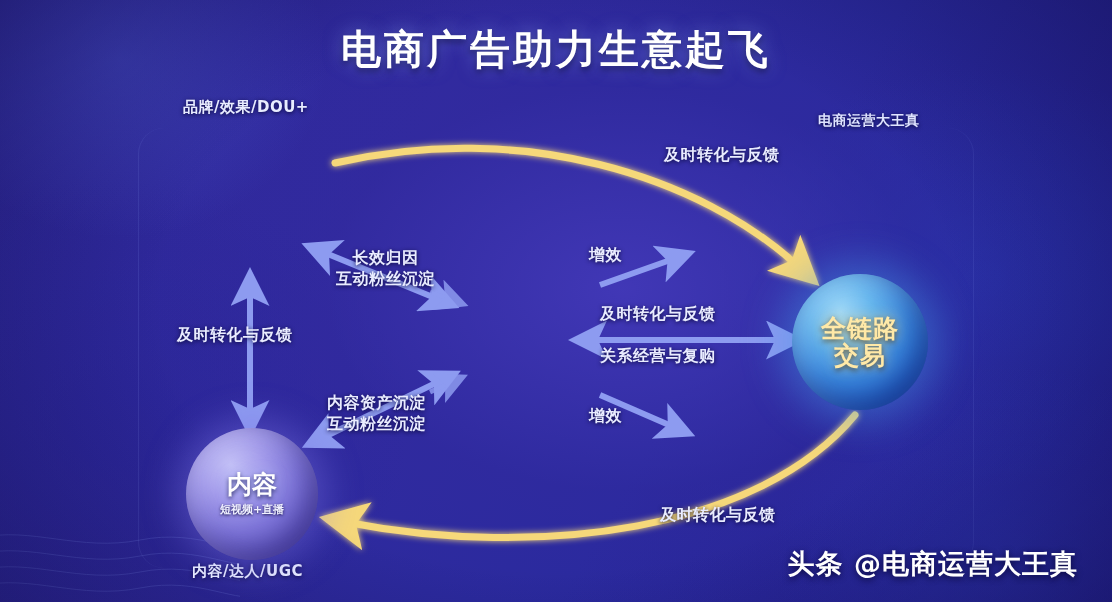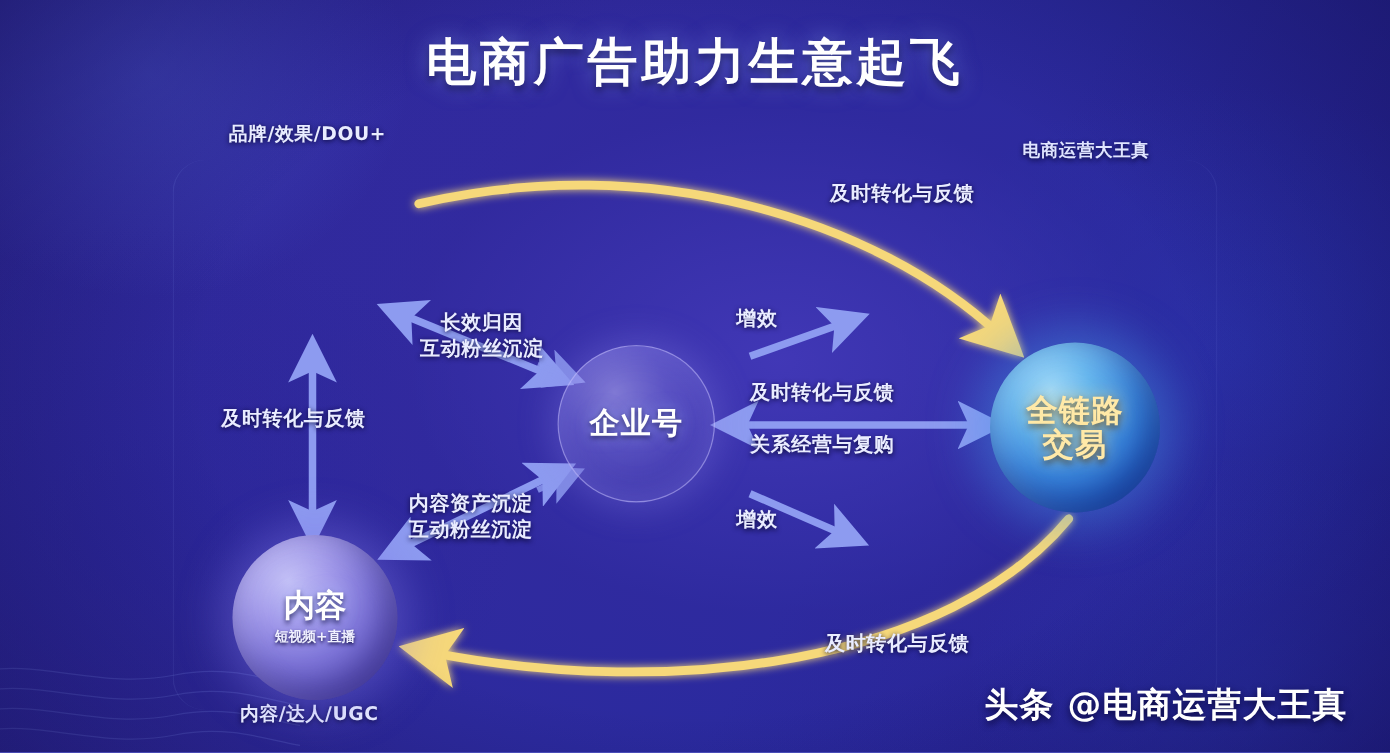--- a/index.html
+++ b/index.html
@@ -213,23 +213,20 @@
   <div class="cap" id="cap-tl">品牌/效果/DOU+</div>
   <div class="cap" id="cap-tr">电商运营大王真</div>
   <div class="cap" id="cap-bl">内容/达人/UGC</div>
 
 
   <div class="node" id="node-content">
     <div class="node-title">内容</div>
     <div class="node-sub">短视频+直播</div>
   </div>
 
-  <div class="node" id="node-center">
-    <div class="node-title">企业号</div>
-  </div>
 
   <div class="node" id="node-deal">
     <div class="node-title">
       <span>全链路</span><br>
       <span>交易</span>
     </div>
   </div>
 
   <div class="lbl" id="lbl-top">及时转化与反馈</div>
   <div class="lbl" id="lbl-bottom">及时转化与反馈</div>

